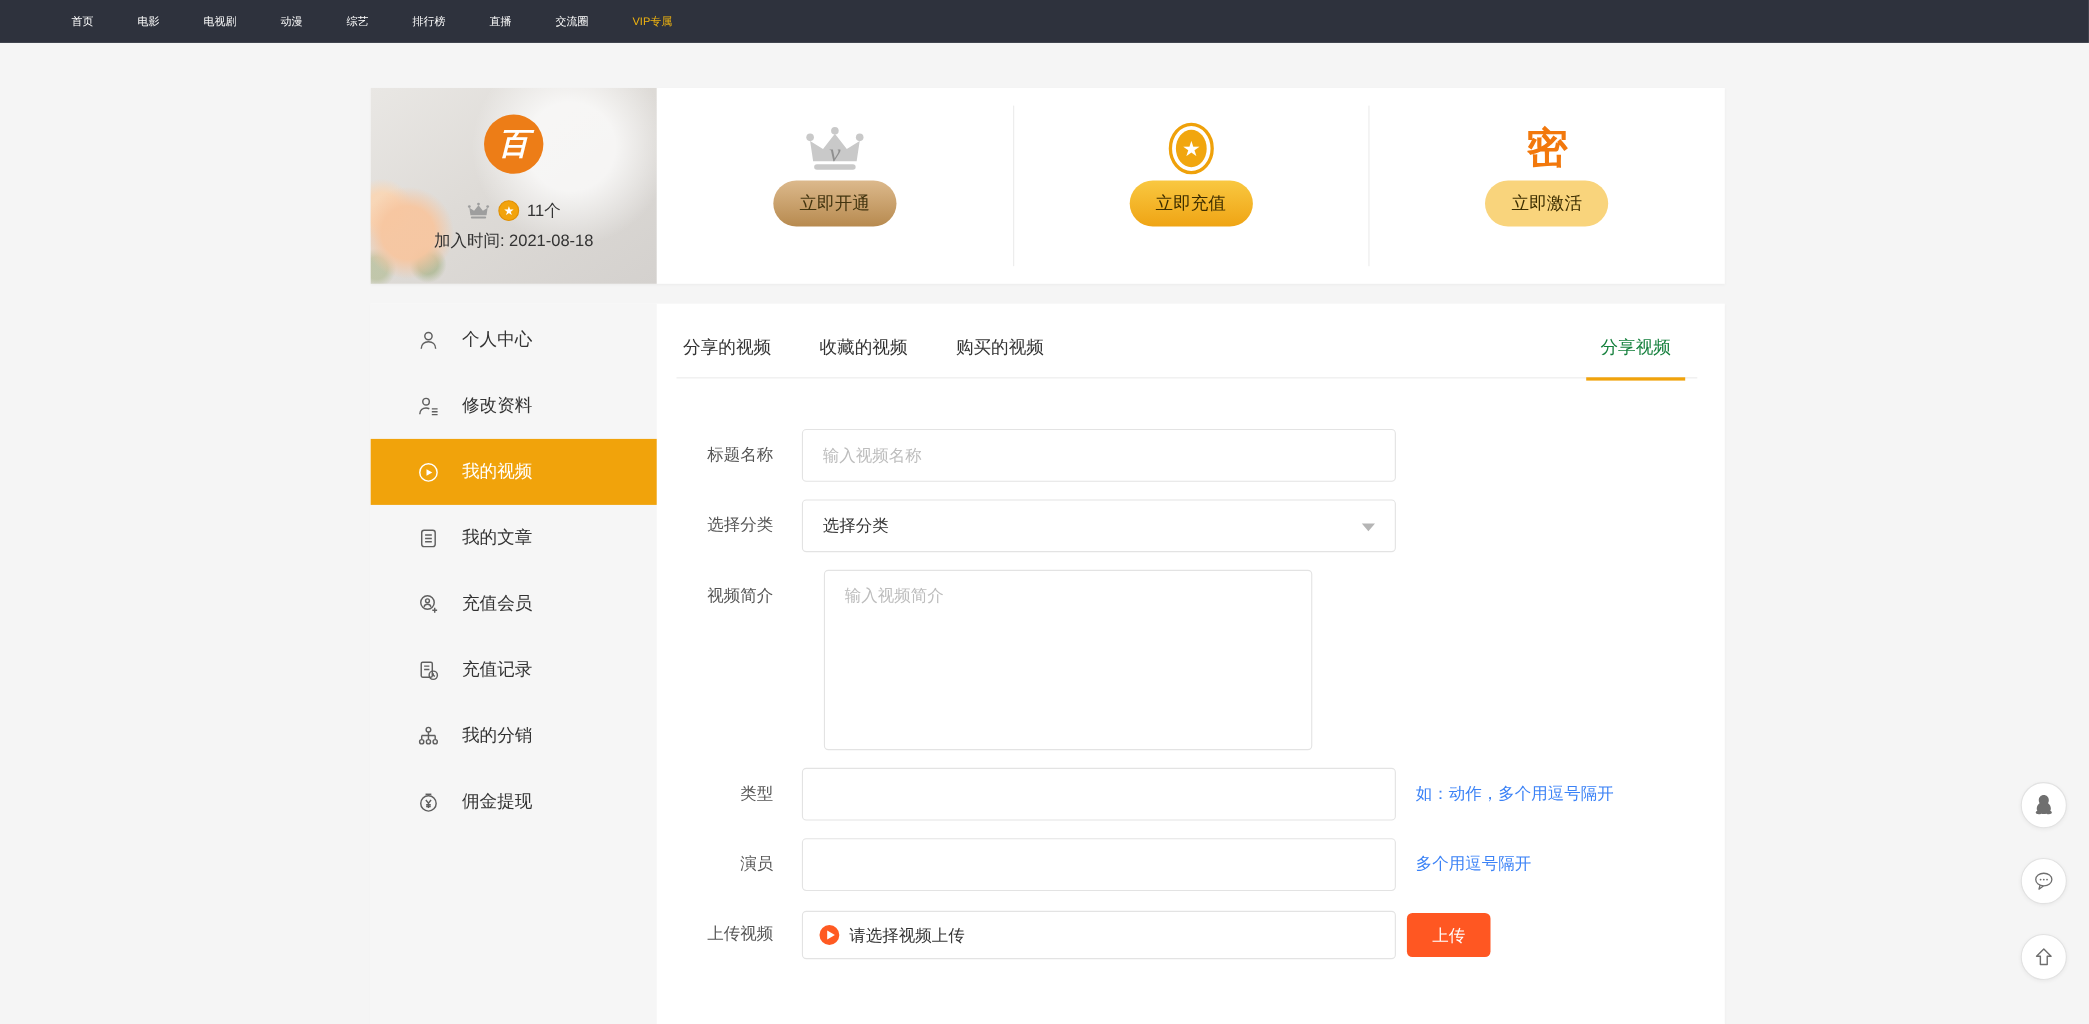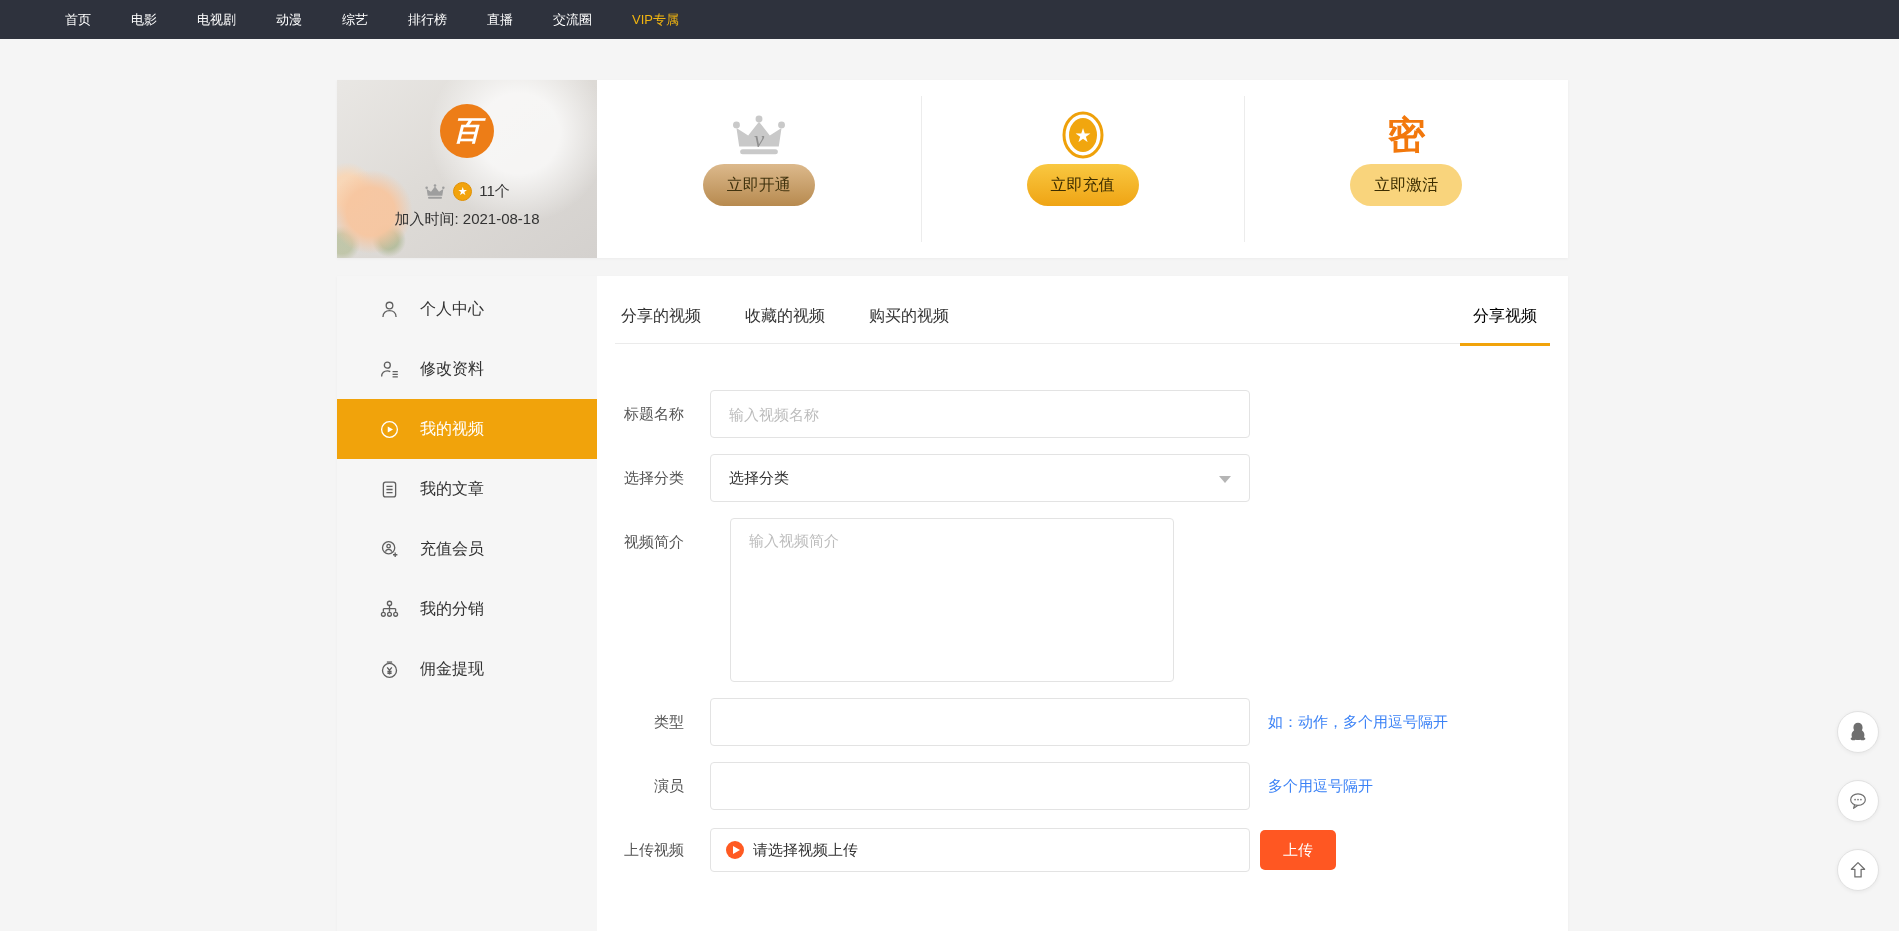--- a/index.html
+++ b/index.html
@@ -6,21 +6,21 @@
   html,body { width:1899px; height:931px; overflow:hidden; }
   body {
     font-family:"Liberation Sans","DejaVu Sans",sans-serif;
     background:#f5f5f5; color:#333; position:relative; font-size:15px;
   }
   
   .navbar {
     height:39px; background:#2e323d; display:flex; align-items:center;
     padding-left:65px; gap:40px;
   }
-  .nav-item { color:#ffffff; font-size:13px; cursor:pointer; text-decoration:none; white-space:nowrap; }
+  .nav-item { color:#ffffff; font-size:10px; cursor:pointer; text-decoration:none; white-space:nowrap; }
   .nav-item.vip { color:#f0b410; }
 
   
   .vip-card {
     position:absolute; left:337px; top:80px; width:1231px; height:178px;
     background:#fff; display:flex; box-shadow:0 1px 3px rgba(0,0,0,0.04);
   }
   .profile-panel {
     width:260px; height:178px; position:relative; flex:none;
     display:flex; flex-direction:column; align-items:center;
@@ -72,27 +72,27 @@
   .side-item svg { width:21px; height:21px; stroke:#5f5f5f; fill:none; stroke-width:1.5; flex:none; }
   .side-item.active { background:#f1a30b; color:#fff; }
   .side-item.active svg { stroke:#fff; }
 
   .content { flex:1; position:relative; }
   .tabs {
     margin:0 25px 0 18px; padding:30px 6px 16px 6px; border-bottom:1px solid #ebebeb;
     display:flex; align-items:flex-start; gap:44px; font-size:16px; color:#333;
   }
   .tab { cursor:pointer; white-space:nowrap; }
-  .tab-active-right { margin-left:auto; color:#000000; position:relative; cursor:pointer; }
+  .tab-active-right { margin-left:auto; margin-right:18px; color:#15803d; position:relative; cursor:pointer; }
   .tab-active-right::after {
     content:""; position:absolute; left:-13px; right:-13px; bottom:-19px; height:3px; background:#f1a30b;
   }
 
   .form { margin-top:46px; }
-  .form-row { display:flex; align-items:center; margin-bottom:16px; padding-left:24px; }
+  .form-row { display:flex; align-items:center; margin-bottom:16px; padding-left:43px; }
   .form-row.top { align-items:flex-start; }
   .form-label { width:63px; margin-right:26px; text-align:right; font-size:15px; color:#555; line-height:48px; flex:none; white-space:nowrap; }
   .text-input {
     width:540px; height:48px; border:1px solid #e3e3e3; border-radius:4px; padding:0 18px;
     font-size:15px; color:#333; font-family:inherit; outline:none; background:#fff;
   }
   .text-input::placeholder { color:#bdbdbd; }
   .select-box {
     width:540px; height:48px; border:1px solid #e3e3e3; border-radius:4px; padding:0 18px;
     display:flex; align-items:center; cursor:pointer; background:#fff; position:relative;
@@ -235,20 +235,29 @@
       <svg viewBox="0 0 24 24">
         <circle cx="11" cy="10" r="7"></circle>
           <circle cx="11" cy="8.2" r="2"></circle>
           <path d="M7.5 14.5 C7.8 12.7 9.3 11.8 11 11.8 s3.2.9 3.5 2.7"></path>
         <path d="M18.5 15.5 v5 M16 18 h5"></path>
       </svg>
       <span>充值会员</span>
     </div>
     <div class="side-item">
       <svg viewBox="0 0 24 24">
+        <rect x="4.5" y="3.5" width="11.5" height="15.5" rx="1.5"></rect>
+          <path d="M7.5 7.5 h5.5 M7.5 11 h5.5"></path>
+        <circle cx="17" cy="17" r="4.3"></circle>
+          <path d="M17 14.8 v2.4 l1.7 1"></path>
+      </svg>
+      <span>充值记录</span>
+    </div>
+    <div class="side-item">
+      <svg viewBox="0 0 24 24">
         <circle cx="12" cy="5" r="2.4"></circle>
           <path d="M12 7.5 v3.5 M5 11 h14 M5 11 v3.6 M12 11 v3.6 M19 11 v3.6"></path>
         <circle cx="5" cy="17.5" r="2.2"></circle>
           <circle cx="12" cy="17.5" r="2.2"></circle>
           <circle cx="19" cy="17.5" r="2.2"></circle>
       </svg>
       <span>我的分销</span>
     </div>
     <div class="side-item">
       <svg viewBox="0 0 24 24">

